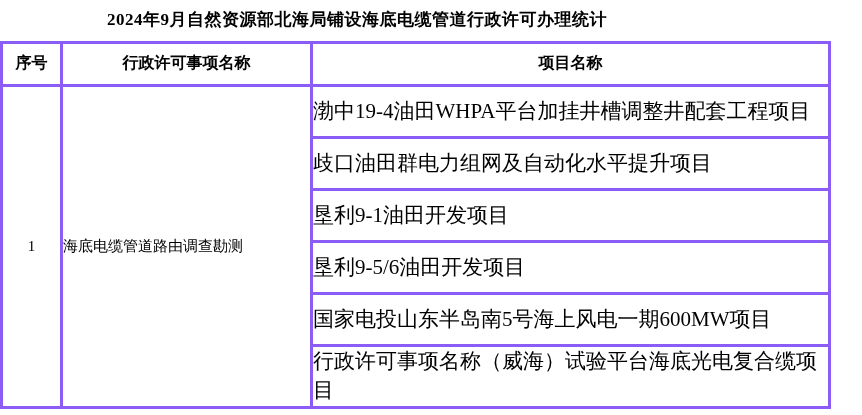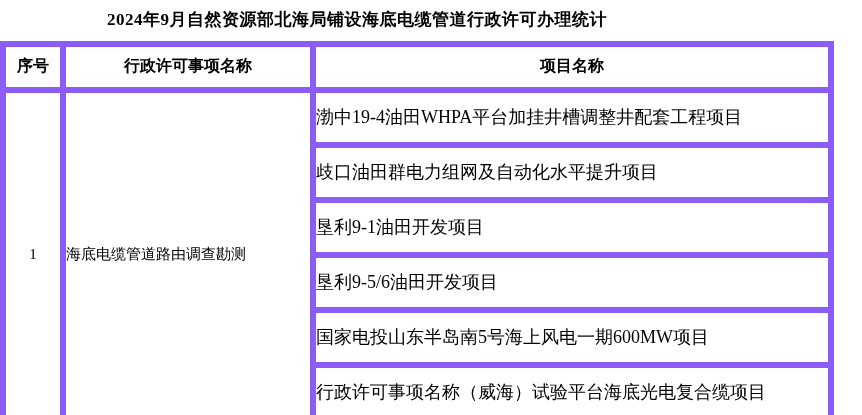--- a/index.html
+++ b/index.html
@@ -30,21 +30,21 @@
     line-height: 1.4;
   }
   table.stat-table {
     border-collapse: collapse;
     margin: 0 auto;
     width: 828px;
     table-layout: fixed;
   }
   table.stat-table td,
   table.stat-table th {
-    border: 6px solid #8b5cf6;
+    border: 3px solid #8b5cf6;
     padding: 0;
     vertical-align: middle;
   }
   th.hd {
     font-weight: bold;
     font-size: 16px;
     text-align: center;
     height: 40px;
     line-height: 1.3;
   }
@@ -56,21 +56,21 @@
     text-align: center;
     font-size: 15px;
   }
   td.cell-item {
     font-size: 15px;
     padding: 0 6px;
     line-height: 1.4;
   }
   td.cell-proj {
     text-align: left;
-    font-size: 18px;
+    font-size: 21px;
     height: 49px;
     padding: 0 10px 0 12px;
     line-height: 1.4;
     margin-top: 32px;
   }
 </style>
 </head>
 <body>
 
 <div class="page">

